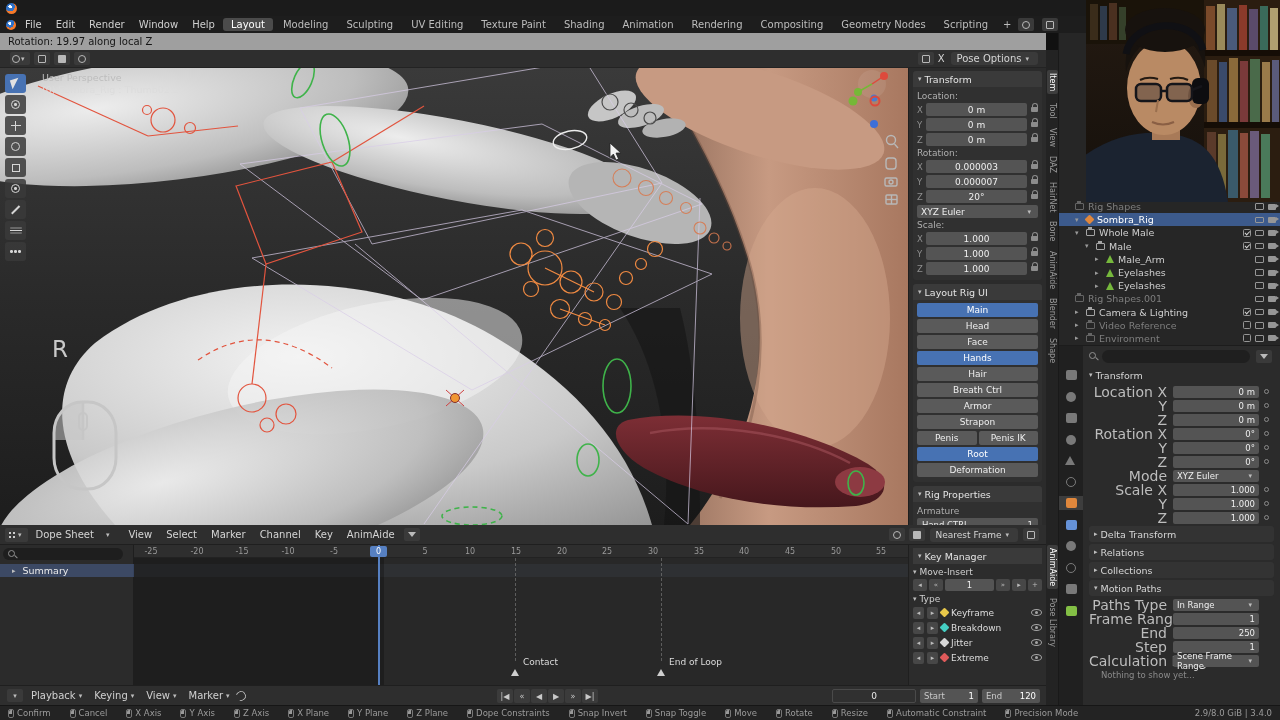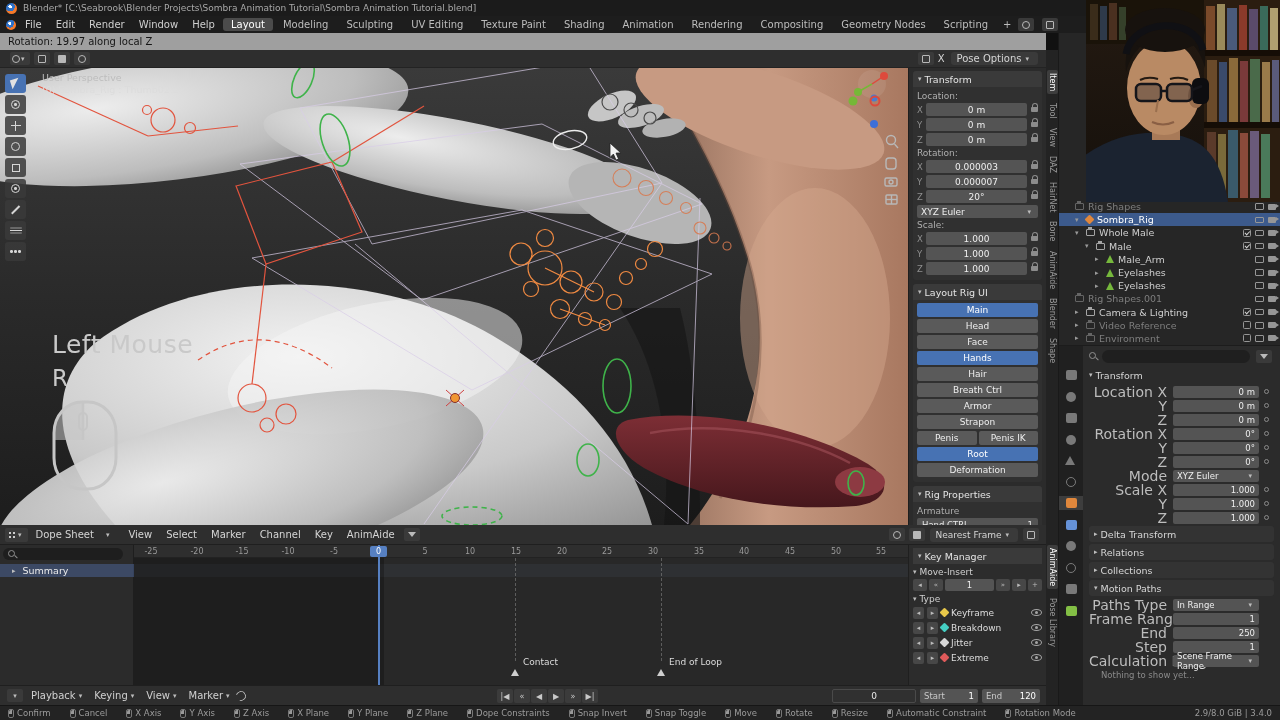--- a/index.html
+++ b/index.html
@@ -169,21 +169,20 @@
 .mbtn::after{content:"";position:absolute;left:0;top:0;width:3px;height:4px;background:#999;border-radius:2px 0 0 0}
 #sstats{margin-left:auto;white-space:nowrap}
 
 #webcam{position:absolute;left:1086px;top:0;width:194px;height:202px;z-index:50}
 </style>
 </head>
 <body>
 
 <div id="titlebar">
   <span class="blogo"></span>
-  <span>Blender* [C:\Seabrook\Blender Projects\Sombra Animation Tutorial\Sombra Animation Tutorial.blend]</span>
 </div>
 
 <div id="menubar">
   <span class="blogo sm"></span>
   <span class="menu-item">File</span>
   <span class="menu-item">Edit</span>
   <span class="menu-item">Render</span>
   <span class="menu-item">Window</span>
   <span class="menu-item">Help</span>
   <span class="ws active">Layout</span>
@@ -410,21 +409,20 @@
     </div>
   <div class="tool">
       <span class="tgl-dots"></span>
     </div>
 </div>
 
 <div id="vplabel1">User Perspective</div>
 <div id="vplabel2">(0) Sombra_Rig : Thumb02.L</div>
 
 <div id="sckeys">
-  <div class="l1">Left Mouse</div>
   <div class="l2">R</div>
 </div>
 <div id="scmouse">
   <svg width="70" height="95" viewBox="0 0 70 95">
     <path d="M33,4 C16,4 4,16 4,34 L4,42 L33,42 Z" fill="#c6c6c6" opacity=".55"></path>
     <rect x="4" y="4" width="62" height="87" rx="28" ry="31" fill="none" stroke="#c6c6c6" stroke-width="3"></rect>
     <line x1="33" y1="4" x2="33" y2="42" stroke="#c6c6c6" stroke-width="2.5"></line>
     <rect x="29" y="15" width="8" height="17" rx="4" fill="none" stroke="#c6c6c6" stroke-width="2"></rect>
   </svg>
 </div>
@@ -1034,21 +1032,21 @@
   <span class="sitem">
       <span class="mbtn"></span>
       <span>Resize</span>
     </span>
   <span class="sitem">
       <span class="mbtn"></span>
       <span>Automatic Constraint</span>
     </span>
   <span class="sitem">
       <span class="mbtn"></span>
-      <span>Rotation Mode</span>
+      <span>Precision Mode</span>
     </span>
   <span id="sstats">2.9/8.0 GiB  |  3.4.0</span>
 </div>
 
 <div id="webcam">
 <svg width="194" height="202" viewBox="0 0 194 202">
   <defs>
     <linearGradient id="wbg" x1="0" y1="0" x2="0" y2="1">
       <stop offset="0" stop-color="#241a12"></stop>
           <stop offset="1" stop-color="#15100b"></stop>

